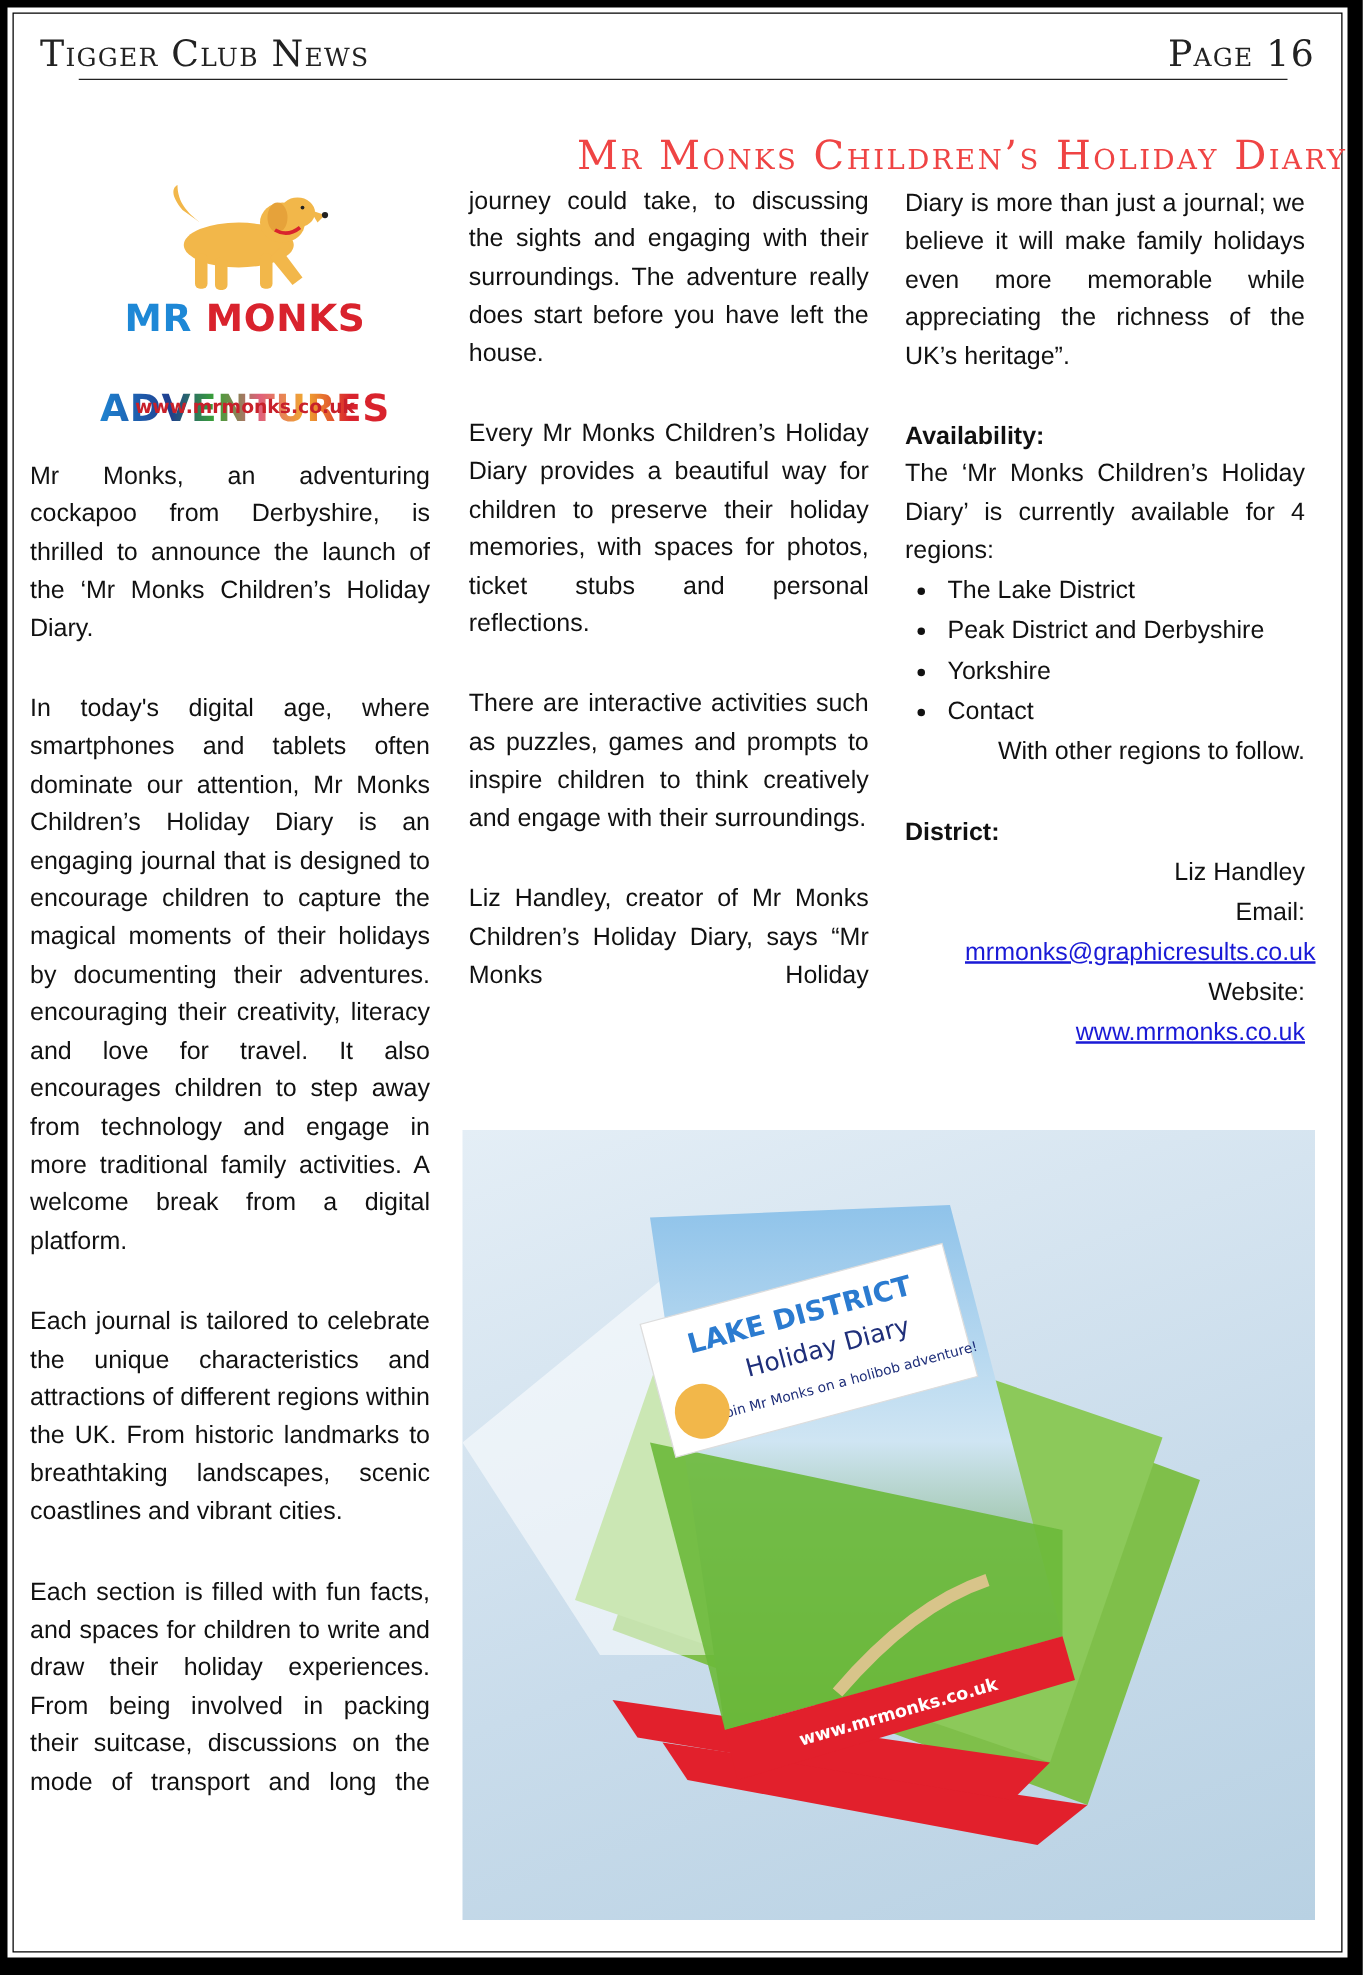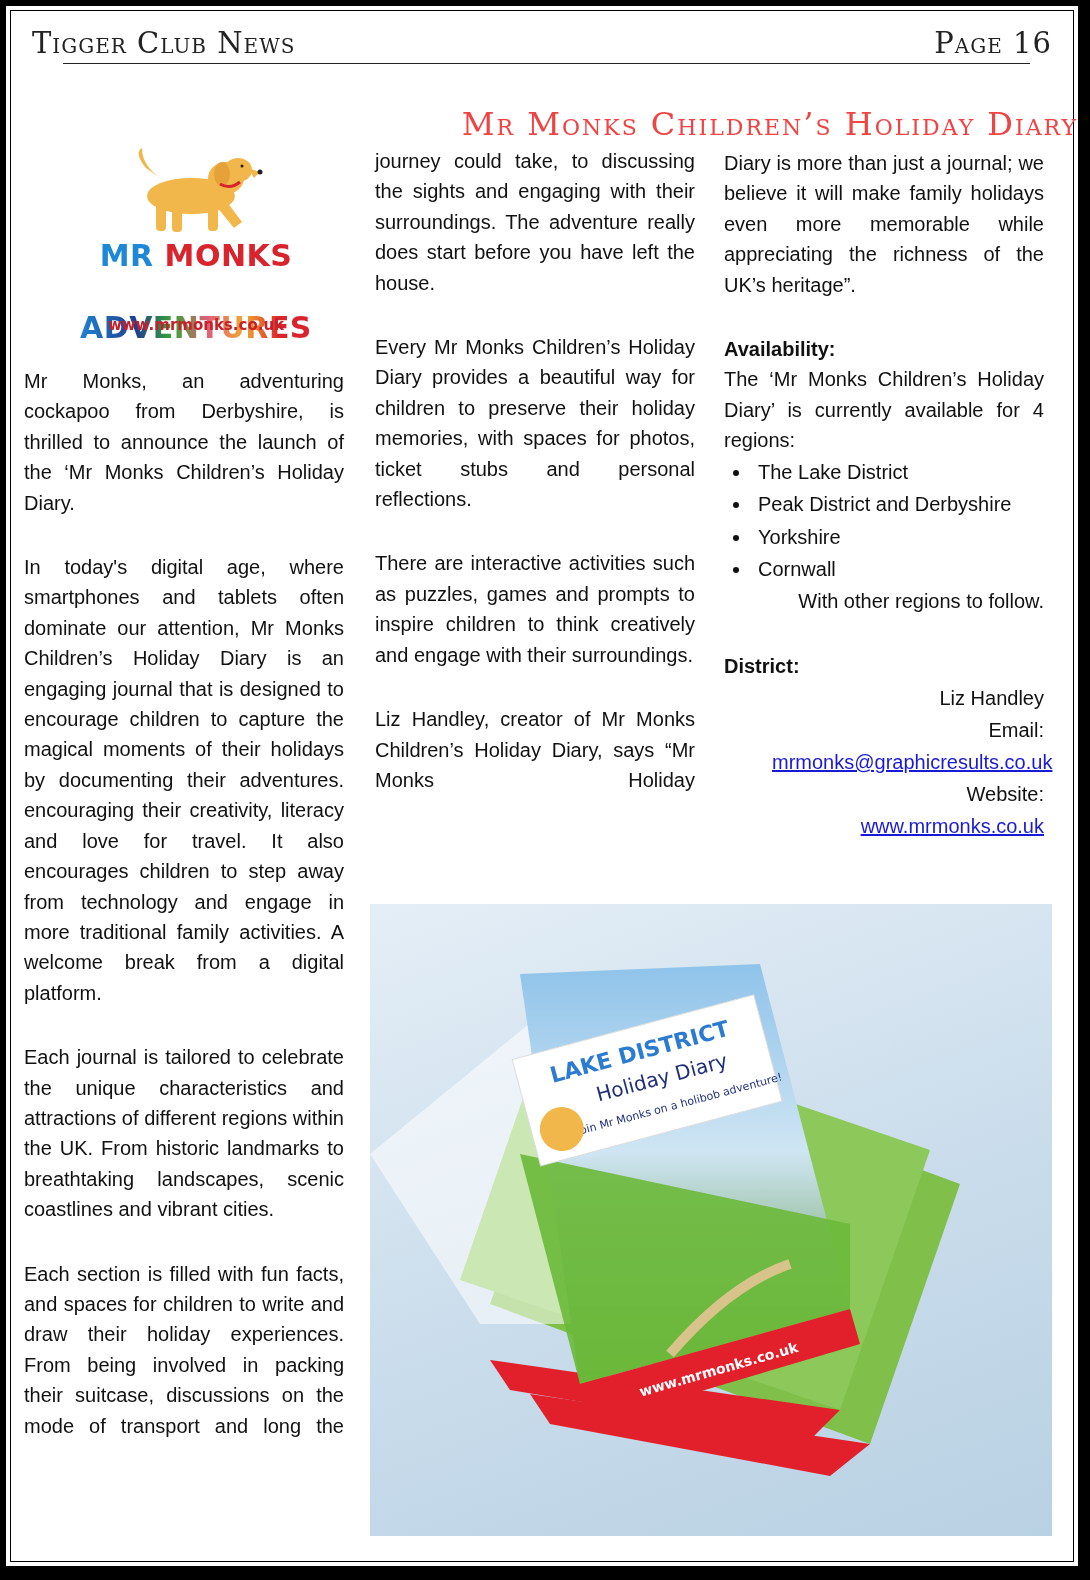--- a/index.html
+++ b/index.html
@@ -117,21 +117,21 @@
   <div class="col col3">
     <p>Diary is more than just a journal; we believe it will make family holidays even more memorable while appreciating the richness of the UK’s heritage”.</p>
 
     <div style="margin-bottom:34px">
       <p class="heading">Availability:</p>
       <p style="margin:0">The ‘Mr Monks Children’s Holiday Diary’ is currently available for 4 regions:</p>
       <ul>
         <li>The Lake District</li>
         <li>Peak District and Derbyshire</li>
         <li>Yorkshire</li>
-        <li>Cornwall</li>
+        <li>Contact</li>
       </ul>
       <p class="plain">With other regions to follow.</p>
     </div>
 
     <div style="line-height:32px">
       <p class="heading">District:</p>
       <p class="plain">Liz Handley</p>
       <p class="plain">Email:</p>
       <p class="plain"><a href="mrmonks@graphicresults.co.uk">mrmonks@graphicresults.co.uk</a></p>
       <p class="plain">Website:</p>

